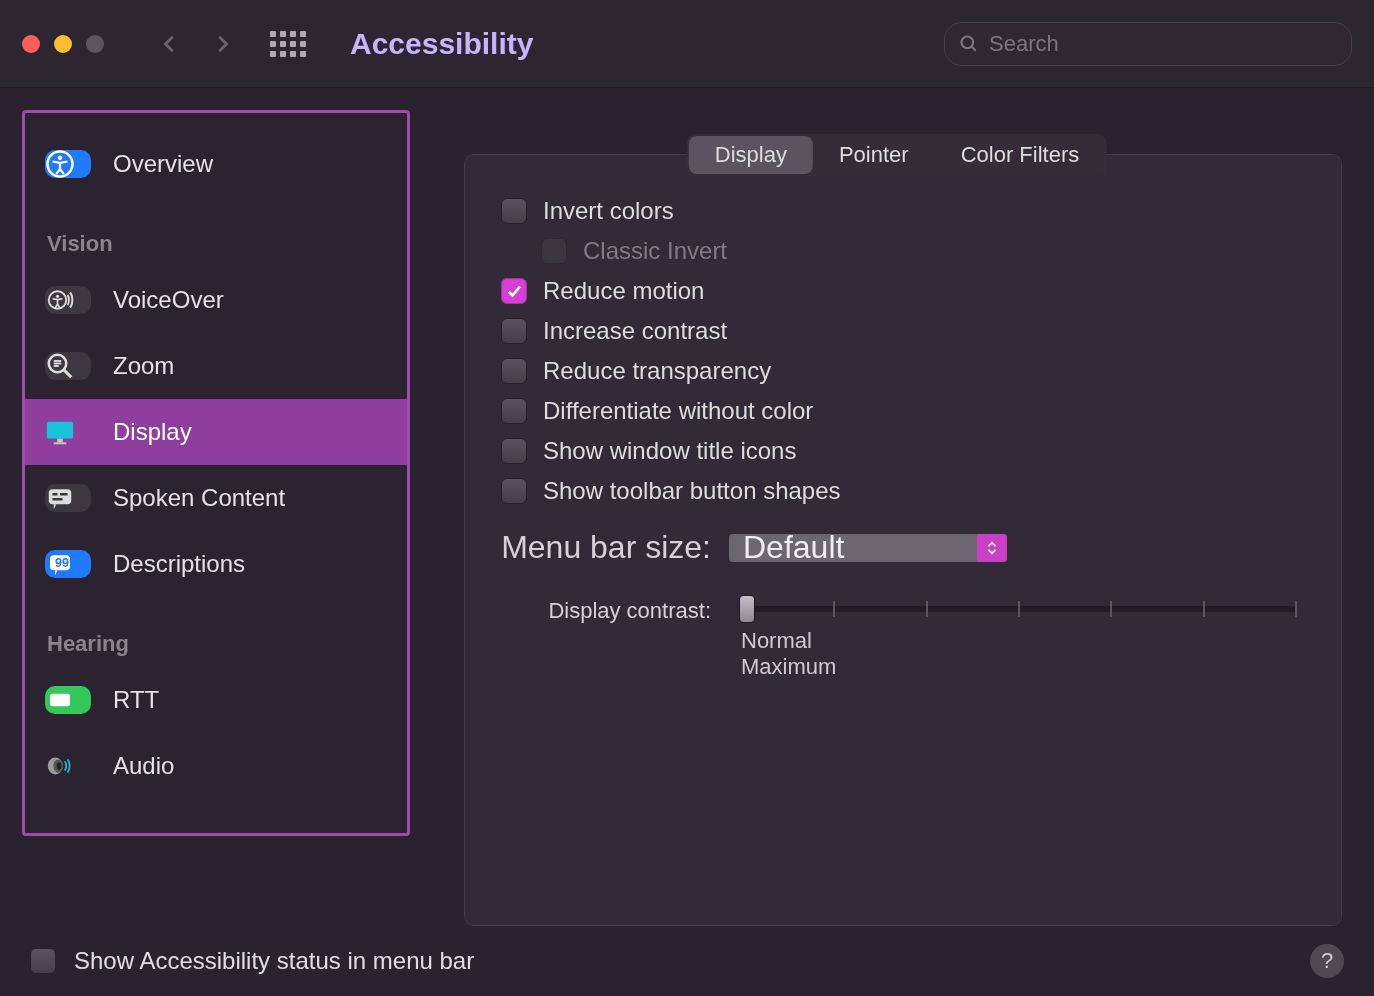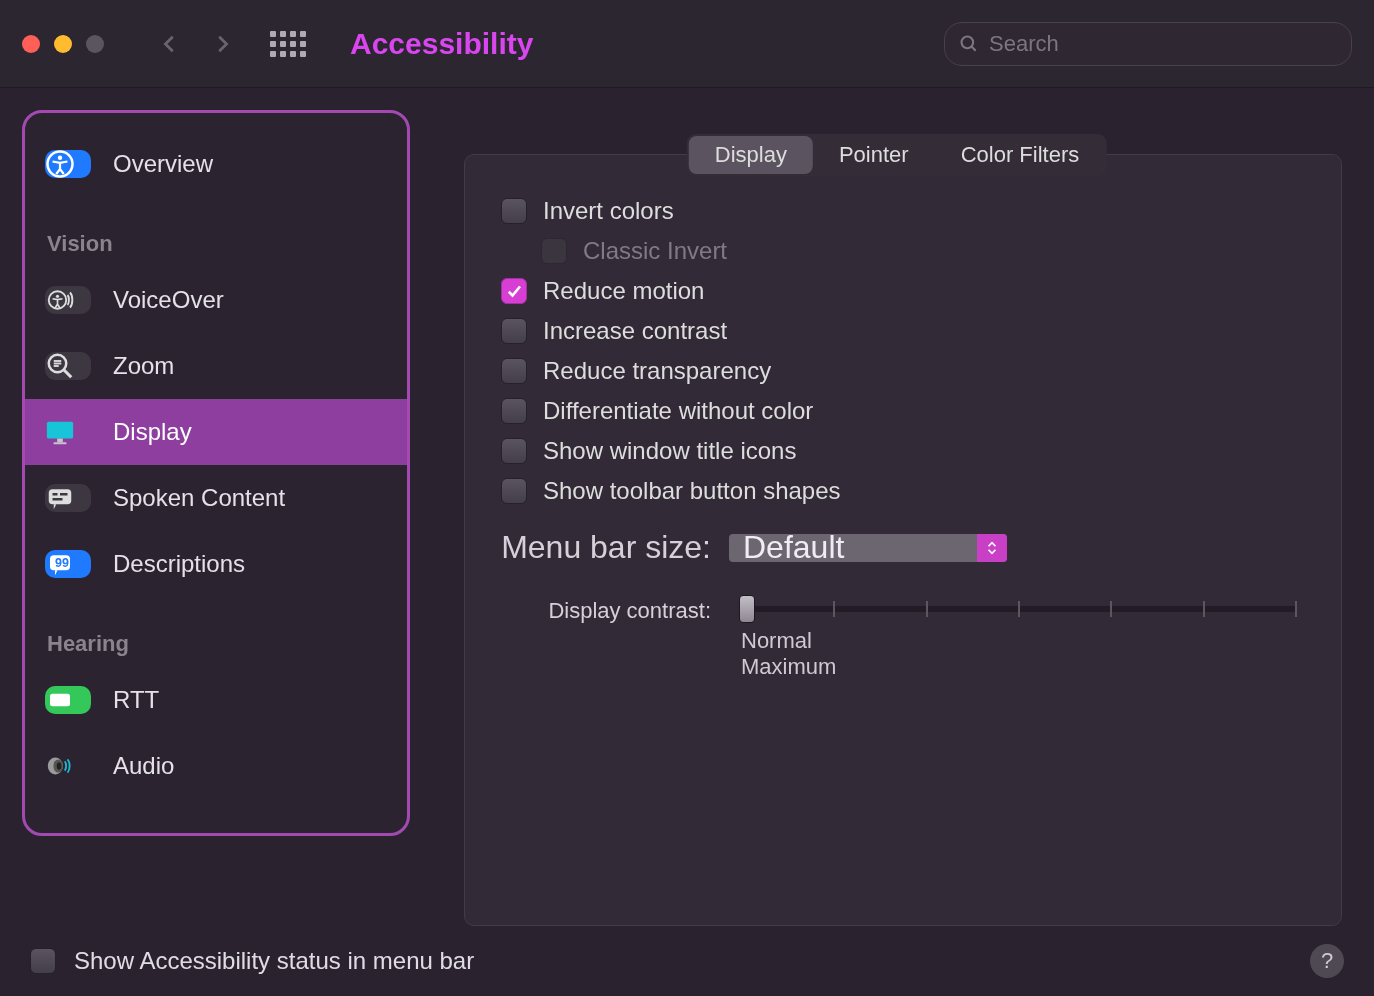--- a/index.html
+++ b/index.html
@@ -24,40 +24,40 @@
   .traffic { display:flex; gap:14px; align-items:center; }
   .dot { width:18px; height:18px; border-radius:50%; }
   .dot.red { background:#ff5f57; }
   .dot.yellow { background:#febc2e; }
   .dot.gray { background:#5b565e; }
   .nav-buttons { display:flex; gap:28px; margin-left:54px; }
   .chev { width:24px; height:24px; display:flex; align-items:center; justify-content:center; }
   .chev svg { stroke:#6b646f; stroke-width:3; fill:none; }
   .apps-icon { margin-left:36px; display:grid; grid-template-columns:repeat(4,6px); grid-template-rows:repeat(3,6px); gap:4px; }
   .apps-icon .sq { width:6px; height:6px; background:#b0abb3; border-radius:1px; }
-  .win-title { margin-left:44px; font-size:30px; font-weight:700; color:#d946ef; }
+  .win-title { margin-left:44px; font-size:30px; font-weight:700; color:#c4b5fd; }
   .search-box {
     margin-left:auto;
     width:408px; height:44px;
     background:#2f2833;
     border:1px solid #48424c;
     border-radius:18px;
     display:flex; align-items:center;
     padding:2px 14px;
     color:#7d7681;
     font-size:22px;
   }
   .search-box svg { stroke:#7d7681; fill:none; stroke-width:2.5; margin-right:10px; }
 
   
   .main { display:flex; padding:22px 22px 0 22px; height:calc(100% - 88px - 70px); }
   .sidebar {
     width:388px; height:726px;
     border:3px solid #a24ab0;
-    border-radius:20px;
+    border-radius:4px;
     background:#2b2430;
     overflow:hidden;
     position:relative;
   }
   .sidebar-inner { height:100%; overflow:hidden; }
   .sb-item {
     display:flex; align-items:center;
     height:66px;
     padding-left:20px;
     cursor:default;

